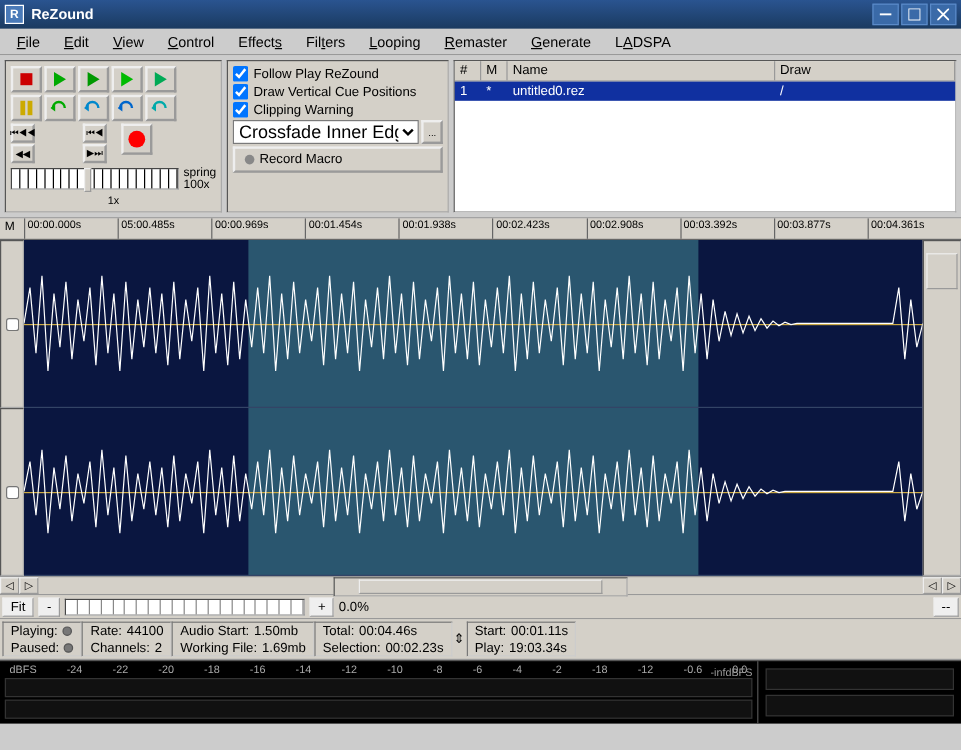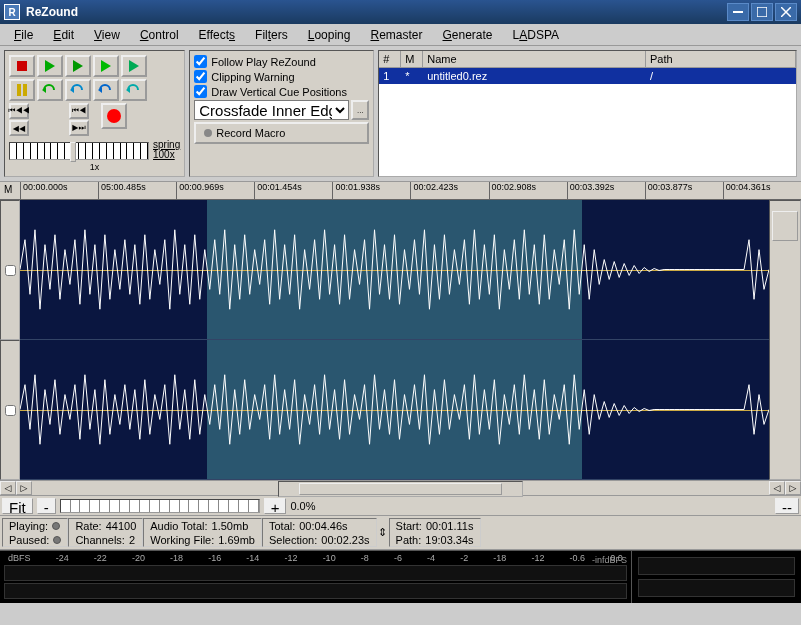--- a/index.html
+++ b/index.html
@@ -23,21 +23,21 @@
 
 .transport { border: 1px inset #aaa; background: #d4d0c8; padding: 4px; display: flex; flex-direction: column; gap: 2px; }
 .transport-row { display: flex; gap: 2px; }
 .tbtn { width: 26px; height: 22px; background: #d4d0c8; border: 2px outset #eee; display: flex; align-items: center; justify-content: center; }
 .tbtn.small { width: 20px; height: 16px; font-size: 8px; }
 .tri-r { width: 0; height: 0; border-left: 10px solid #00aa00; border-top: 6px solid transparent; border-bottom: 6px solid transparent; }
 .sq { width: 10px; height: 10px; background: #cc0000; }
 .pausebar { display: flex; gap: 2px; }
 .pausebar div { width: 4px; height: 12px; background: #ccaa00; }
 .circ { width: 14px; height: 14px; border-radius: 50%; background: #ff0000; }
-.spring { display: flex; align-items: flex-end; gap: 4px; margin-top: 2px; text-decoration: underline; }
+.spring { display: flex; align-items: flex-start; gap: 4px; margin-top: 2px; }
 .spring-slider { width: 140px; height: 18px; background: #fff; border: 1px inset #999; position: relative; display: flex; }
 .spring-slider .tick { flex: 1; border-right: 1px solid #000; }
 .spring-slider .handle { position: absolute; left: 60px; top: -1px; width: 6px; height: 20px; background: #d4d0c8; border: 1px outset #eee; }
 .spring-label { font-size: 10px; line-height: 1; }
 
 
 .options { border: 1px inset #aaa; background: #d4d0c8; padding: 4px; display: flex; flex-direction: column; gap: 2px; font-size: 11px; }
 .options label { display: flex; align-items: center; gap: 4px; }
 .options input[type=checkbox] { width: 13px; height: 13px; }
 .options .selrow { display: flex; gap: 2px; align-items: center; }
@@ -75,21 +75,21 @@
 .channel .mid { position: absolute; top: 50%; left: 0; right: 0; height: 1px; background: #ccaa44; }
 .channel svg { position: absolute; top: 0; left: 0; width: 100%; height: 100%; }
 
 
 .arrowbar { height: 16px; background: #d4d0c8; display: flex; border-top: 1px solid #999; border-bottom: 1px solid #999;}
 .arrowbar .ab { width: 16px; border: 1px outset #eee; display: flex; align-items: center; justify-content: center; font-size: 9px;}
 .arrowbar .spacer { flex: 1; }
 
 
 .zoombar { height: 20px; background: #d4d0c8; display: flex; align-items: center; padding: 2px; gap: 4px; border-bottom: 1px solid #999;}
-.zoombar .zbtn { height: 16px; padding: 0 6px; border: 1px outset #eee; font-size: 15px; }
+.zoombar .zbtn { height: 16px; padding: 0 6px; border: 1px outset #eee; font-size: 11px; }
 .zoombar .zslider { width: 200px; height: 14px; background: #fff; border: 1px inset #999; display: flex; }
 .zoombar .zslider .t { flex: 1; border-right: 1px solid #888; }
 
 
 .status { height: 34px; background: #d4d0c8; display: flex; padding: 2px; gap: 0; font-size: 11px; border-bottom: 1px solid #999;}
 .status .cell { padding: 2px 6px; border: 1px inset #ccc; display: flex; flex-direction: column; justify-content: center; gap: 2px;}
 .status .cell .r { display: flex; align-items: center; gap: 4px; white-space: nowrap; }
 .status .led { width: 8px; height: 8px; border-radius: 50%; background: #777; border: 1px solid #555; }
 .status .divbtn { width: 12px; display: flex; align-items: center; justify-content: center; }
 
@@ -246,42 +246,42 @@
     <div style="text-align:center;font-size:9px">1x</div>
   </div>
 
   <div class="options">
     <label>
         <input type="checkbox" checked="" style="">
         <span>Follow Play ReZound</span>
       </label>
     <label>
         <input type="checkbox" checked="" style="">
-        <span>Clipping Warning</span>
+        <span>Draw Vertical Cue Positions</span>
       </label>
     <label>
         <input type="checkbox" checked="" style="">
-        <span>Draw Vertical Cue Positions</span>
+        <span>Clipping Warning</span>
       </label>
     <div class="selrow">
       <select style="width:155px"><option>Crossfade Inner Edges</option></select>
       <button class="tbtn small" style="width:18px;height:20px">...</button>
     </div>
     <button class="macro-btn">
         <span class="dot"></span>
         <span>Record Macro</span>
       </button>
   </div>
 
   <div class="filelist">
     <div class="hdr">
       <div class="col-num">#</div>
       <div class="col-m">M</div>
       <div class="col-name">Name</div>
-      <div class="col-path">Path</div>
+      <div class="col-path">Draw</div>
     </div>
     <div class="row">
       <div class="col-num">1</div>
       <div class="col-m">*</div>
       <div class="col-name">untitled0.rez</div>
       <div class="col-path">/</div>
     </div>
   </div>
 </div>
 
@@ -389,21 +389,21 @@
         <span>Rate:</span> 
         <span>44100</span>
       </div>
     <div class="r">
         <span>Channels:</span> 
         <span>2</span>
       </div>
   </div>
   <div class="cell">
     <div class="r">
-        <span>Audio Total:</span> 
+        <span>Audio Start:</span> 
         <span>1.50mb</span>
       </div>
     <div class="r">
         <span>Working File:</span> 
         <span>1.69mb</span>
       </div>
   </div>
   <div class="cell">
     <div class="r">
         <span>Total:</span> 
@@ -414,21 +414,21 @@
         <span>00:02.23s</span>
       </div>
   </div>
   <div class="divbtn">⇕</div>
   <div class="cell">
     <div class="r">
         <span>Start:</span> 
         <span>00:01.11s</span>
       </div>
     <div class="r">
-        <span>Path:</span> 
+        <span>Play:</span> 
         <span>19:03.34s</span>
       </div>
   </div>
 </div>
 
 <div class="meter">
   <div class="meter-left">
     <div class="meter-scale">
       <span>dBFS</span>
         <span>-24</span>

